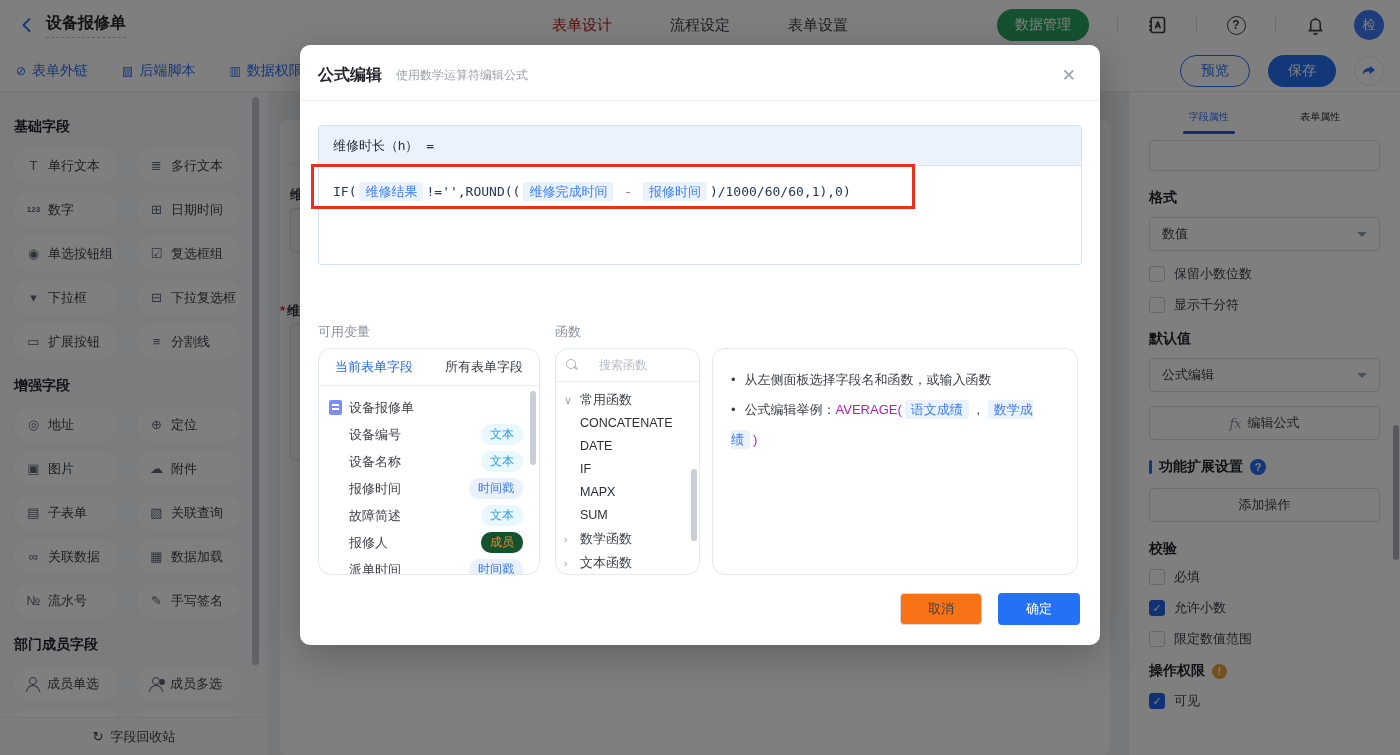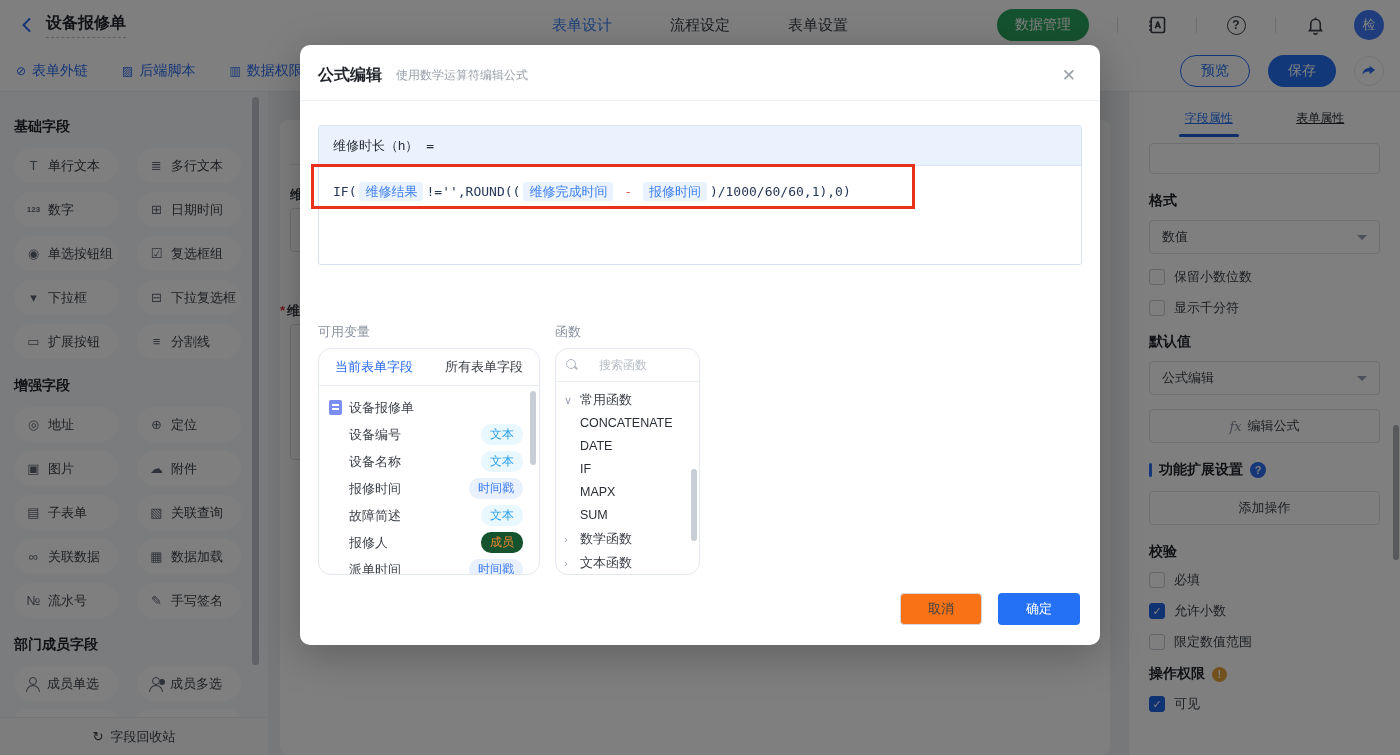--- a/index.html
+++ b/index.html
@@ -8,21 +8,21 @@
 
   
   .app { position:absolute; inset:0; }
 
   
   .topbar { position:absolute; left:0; top:0; width:1400px; height:50px; background:#fff; display:flex; align-items:center; padding:0 16px; }
   .back-btn { width:22px; height:22px; display:flex; align-items:center; justify-content:center; cursor:pointer; }
   .page-title { font-size:16px; font-weight:bold; margin-left:8px; padding-bottom:3px; border-bottom:1px dashed #b9bec8; }
   .htabs { position:absolute; left:50%; transform:translateX(-50%); display:flex; gap:58px; }
   .htab { font-size:15px; color:#3a3f46; cursor:pointer; }
-  .htab.active { color:#3b82f6; }
+  .htab.active { color:#b91c1c; }
   .topbar-right { margin-left:auto; display:flex; align-items:center; gap:28px; }
   .pill-green { background:#2aa45f; color:#fff; font-size:14px; padding:7px 18px; border-radius:17px; border:none; cursor:pointer; }
   .vdiv { width:1px; height:16px; background:#d8dadf; }
   .hicon { width:22px; height:22px; display:flex; align-items:center; justify-content:center; color:#3a3f46; }
   .qmark { width:19px; height:19px; border:1.6px solid #3a3f46; border-radius:50%; font-size:12px; display:flex; align-items:center; justify-content:center; font-weight:bold; }
   .avatar { width:30px; height:30px; border-radius:50%; background:#3e7bfa; color:#fff; font-size:13px; display:flex; align-items:center; justify-content:center; cursor:pointer; }
 
   
   .subbar { position:absolute; left:0; top:50px; width:1400px; height:42px; background:#fff; border-bottom:1px solid #e8eaed; display:flex; align-items:center; padding:0 16px; }
   .tlinks { display:flex; gap:34px; }
@@ -55,21 +55,21 @@
   .fc-tabrow { position:absolute; left:10px; top:14px; width:810px; border-bottom:1px solid #e9ebee; padding:0 12px 12px 12px; font-size:14px; color:#1f2329; }
   .fc-label { position:absolute; left:10px; top:66px; font-size:13px; font-weight:bold; color:#3a3f46; }
   .fc-input { position:absolute; left:10px; top:88px; width:170px; height:44px; border:1px solid #dcdfe6; border-radius:4px; background:#fff; }
   .fc-label2 { position:absolute; left:0px; top:182px; font-size:13px; font-weight:bold; color:#3a3f46; }
   .fc-label2 .req { color:#d9363e; margin-right:2px; }
   .fc-textarea { position:absolute; left:10px; top:204px; width:180px; height:136px; border:1px solid #dcdfe6; border-radius:4px; background:#fff; }
 
   
   .rpanel { position:absolute; left:1128px; top:92px; width:272px; height:663px; background:#fff; border-left:1px solid #e8eaed; }
   .rp-tabs { display:flex; justify-content:space-around; padding:18px 24px 0 24px; }
-  .rp-tab { font-size:12px; color:#1f2329; padding-bottom:10px; cursor:pointer; position:relative;text-decoration:underline; }
+  .rp-tab { font-size:10px; color:#1f2329; padding-bottom:10px; cursor:pointer; position:relative; }
   .rp-tab.active { color:#2471f5; }
   .rp-tab.active::after { content:""; position:absolute; left:-6px; right:-6px; bottom:0; height:3px; background:#1e5fd6; border-radius:2px; }
   .rp-content { padding:6px 20px 0 20px; }
   .rp-input { height:31px; border:1px solid #dcdfe6; border-radius:4px; background:#fff; margin-bottom:18px; }
   .rp-label { font-size:14px; font-weight:bold; color:#1f2329; margin-bottom:10px; }
   .rp-select { height:34px; border:1px solid #dcdfe6; border-radius:4px; display:flex; align-items:center; justify-content:space-between; padding:0 12px; font-size:13px; color:#3a3f46; margin-bottom:14px; cursor:pointer; }
   .caret { width:0; height:0; border-left:5px solid transparent; border-right:5px solid transparent; border-top:5px solid #98a1b0; }
   .cb-row { display:flex; align-items:center; gap:9px; font-size:13px; color:#3a3f46; margin-bottom:13px; cursor:pointer; }
   .cb { width:16px; height:16px; border:1px solid #c8ccd6; border-radius:3px; background:#fff; flex:none; display:flex; align-items:center; justify-content:center; }
   .cb.checked { background:#2264e5; border-color:#2264e5; color:#fff; font-size:11px; }
@@ -473,20 +473,24 @@
           <span>数学函数</span>
         </div>
         <div class="fn-group">
           <span class="chev">›</span>
           <span>文本函数</span>
         </div>
       </div>
     <div class="fn-scroll"></div>
   </div>
 
+  <div class="mpanel tips" style="left:412px; top:303px; width:366px; height:227px;">
+    <div><span class="bullet">•</span><span>从左侧面板选择字段名和函数，或输入函数</span></div>
+    <div id="tip-line-2"><span class="bullet">•</span><span>公式编辑举例：</span><span class="fn-purple">AVERAGE(</span><span class="t-chip">语文成绩</span><span>，</span><span class="t-chip">数学成绩</span><span class="fn-purple">)</span></div>
+  </div>
 
   <div class="m-foot">
     <button class="btn-cancel">取消</button>
     <button class="btn-ok">确定</button>
   </div>
 </div>
 
 <div class="red-annotation"></div>
 
 </body></html>

